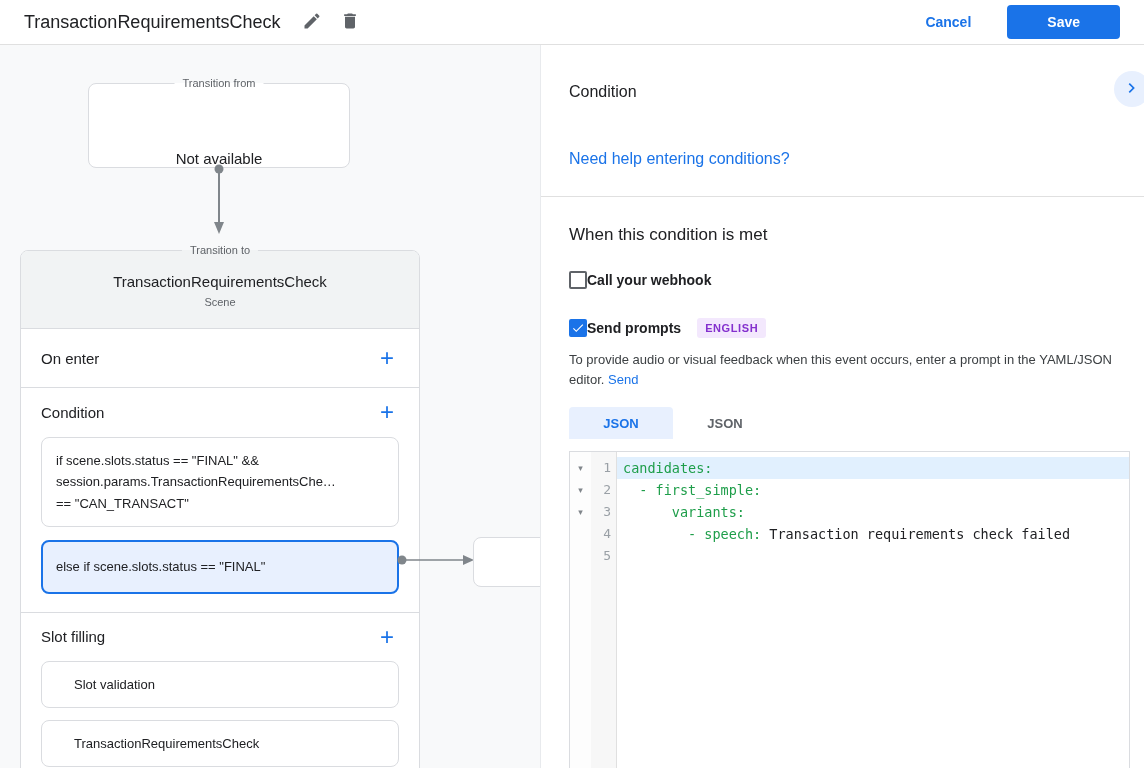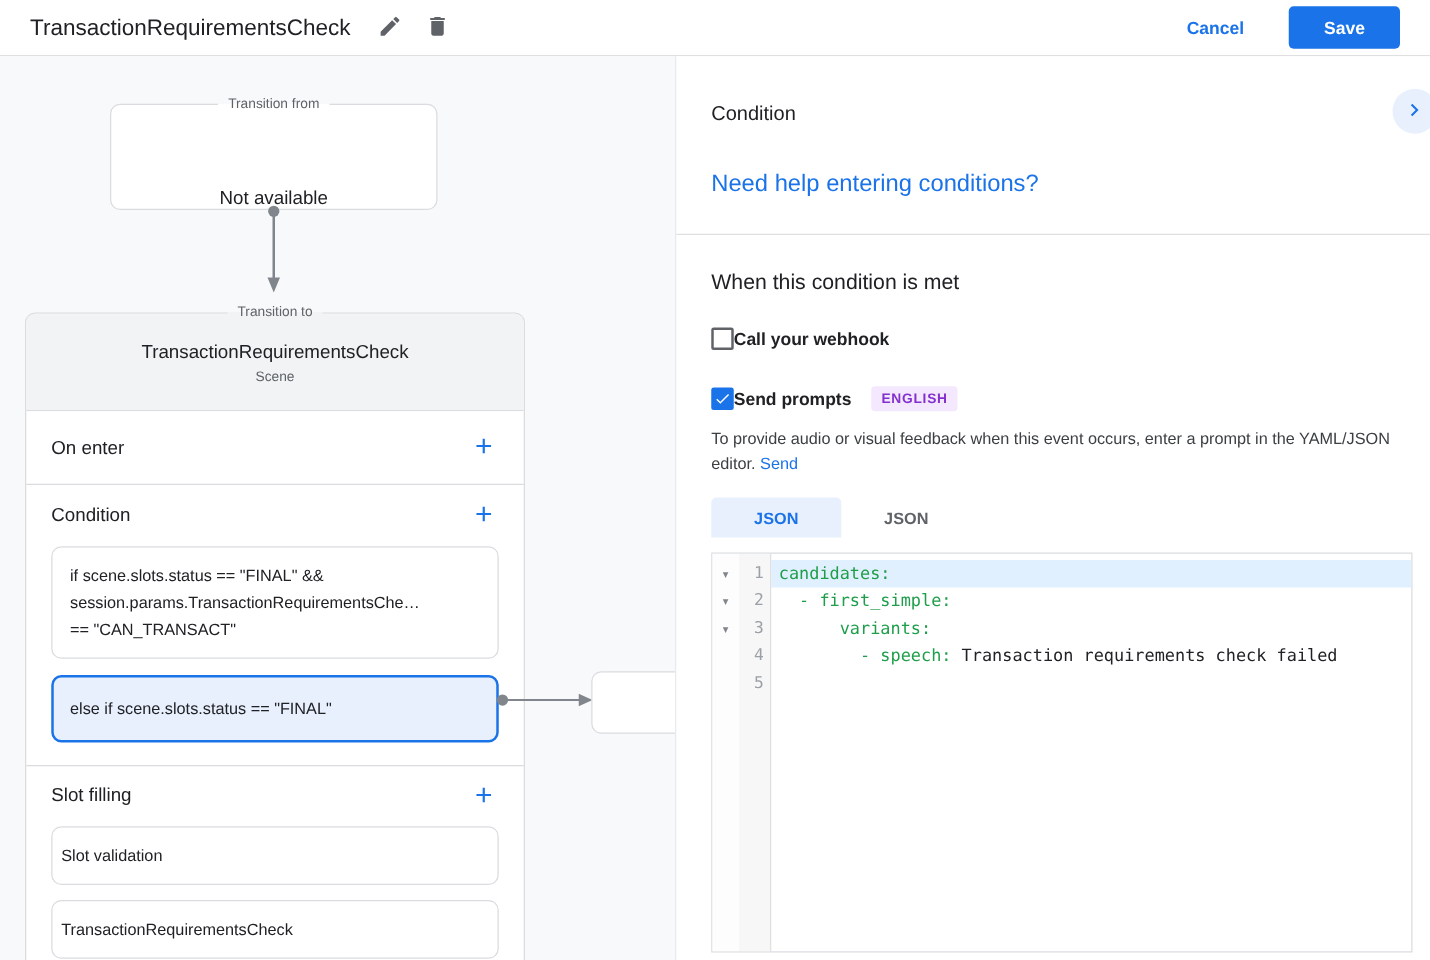--- a/index.html
+++ b/index.html
@@ -7,21 +7,21 @@
   body { font-family:"Liberation Sans", sans-serif; background:#fff; color:#202124; position:relative; }
 
   
   .topbar { height:45px; border-bottom:1px solid #e0e0e0; display:flex; align-items:center; padding:0 24px; background:#fff; }
   .topbar-title { font-size:18px; color:#202124; }
   .icon-btn { background:none; border:none; cursor:pointer; display:flex; align-items:center; padding:2px; }
   .icon-btn.pencil { margin-left:20px; }
   .icon-btn.trash { margin-left:14px; }
   .topbar-spacer { flex:1; }
   .cancel-btn { background:none; border:none; color:#1a73e8; font-family:inherit; font-size:14px; font-weight:700; cursor:pointer; margin-right:36px; }
-  .save-btn { background:#1a73e8; border:none; color:#fff; font-family:inherit; font-size:14px; font-weight:700; padding:9px 28px; border-radius:4px; cursor:pointer; }
+  .save-btn { background:#1a73e8; border:none; color:#fff; font-family:inherit; font-size:14px; font-weight:700; padding:9px 40px; border-radius:4px; cursor:pointer; }
 
   
   .main { display:flex; height:723px; }
   .canvas { width:540px; flex:none; background:#f8f9fa; position:relative; overflow:hidden; }
   .panel { flex:1; background:#fff; border-left:1px solid #e8eaed; position:relative; overflow:hidden; }
 
   
   .legend { position:absolute; top:-7px; left:50%; transform:translateX(-50%); font-size:11px; color:#5f6368; padding:0 8px; white-space:nowrap; }
   .legend.on-white { background:linear-gradient(to bottom,#f8f9fa 50%,#ffffff 50%); }
   .legend.on-gray  { background:linear-gradient(to bottom,#f8f9fa 50%,#f1f3f4 50%); }
@@ -39,33 +39,33 @@
 
   .card-row { display:flex; justify-content:space-between; align-items:center; padding:17px 20px;gap:44px; }
   .card-section { border-top:1px solid #dadce0; padding:12px 20px 18px; }
   .section-head { display:flex; justify-content:space-between; align-items:center; }
   .section-label { font-size:15px; color:#202124; }
   .plus-icon { color:#1a73e8; font-size:24px; font-weight:300; line-height:24px; width:24px; text-align:center; cursor:pointer; background:none; border:none; font-family:inherit; }
   .plus-icon::before { content:"+"; }
 
   .cond-box { margin-top:13px; border:1px solid #dadce0; border-radius:8px; background:#fff; padding:12px 14px; font-size:13px; line-height:1.65; color:#202124; white-space:pre-line; cursor:pointer; }
   .cond-box.selected { background:#e8f0fe; border:2px solid #1a73e8; padding:14px 13px; white-space:normal; }
-  .slot-box { margin-top:12px; border:1px solid #dadce0; border-radius:8px; background:#fff; padding:15px 7px; font-size:13px; color:#202124; cursor:pointer; }
+  .slot-box { margin-top:12px; border:1px solid #dadce0; border-radius:8px; background:#fff; padding:15px 32px; font-size:13px; color:#202124; cursor:pointer; }
 
   .target-box { position:absolute; left:473px; top:492px; width:100px; height:50px; background:#fff; border:1px solid #dadce0; border-radius:8px; }
 
   
   .chevron-btn { position:absolute; top:26px; right:-6px; width:36px; height:36px; border-radius:50%; background:#e8f0fe; border:none; display:flex; align-items:center; justify-content:center; cursor:pointer; z-index:3; }
 
   .p-section1 { padding:38px 14px 28px 28px; border-bottom:1px solid #e0e0e0; }
   .p-heading { font-size:16px; font-weight:400; color:#202124; margin-bottom:25px; }
   .cond-input-row { display:flex; height:36px; }
   .prefix-box { width:58px; flex:none; background:#f1f3f4; border:1px solid #dadce0; border-right:none; border-radius:4px 0 0 4px; display:flex; align-items:center; justify-content:center; font-size:14px; color:#202124; }
   .expr-input { flex:1; border:1px solid #dadce0; border-radius:0 4px 4px 0; padding:0 14px; font-family:inherit; font-size:14px; color:#202124; background:#fff; outline:none; }
-  .help-link { display:inline-block; margin-top:11px; font-size:19px; color:#1a73e8; text-decoration:none; cursor:pointer; }
+  .help-link { display:inline-block; margin-top:24px; font-size:16px; color:#1a73e8; text-decoration:none; cursor:pointer; }
 
   .p-section2 { padding:28px 14px 0 28px; }
   .p-heading2 { font-size:17px; font-weight:400; color:#202124; margin-bottom:26px; }
   .check-row { display:flex; align-items:center; }
   .check-row.first { margin-bottom:29px; }
   .check-row.second { margin-bottom:12px; }
   .checkbox { width:18px; height:18px; flex:none; border:2px solid #5f6368; border-radius:2px; background:#fff; display:flex; align-items:center; justify-content:center; cursor:pointer; }
   .checkbox svg { display:none; }
   .checkbox.checked { background:#1a73e8; border-color:#1a73e8; }
   .checkbox.checked svg { display:block; }

